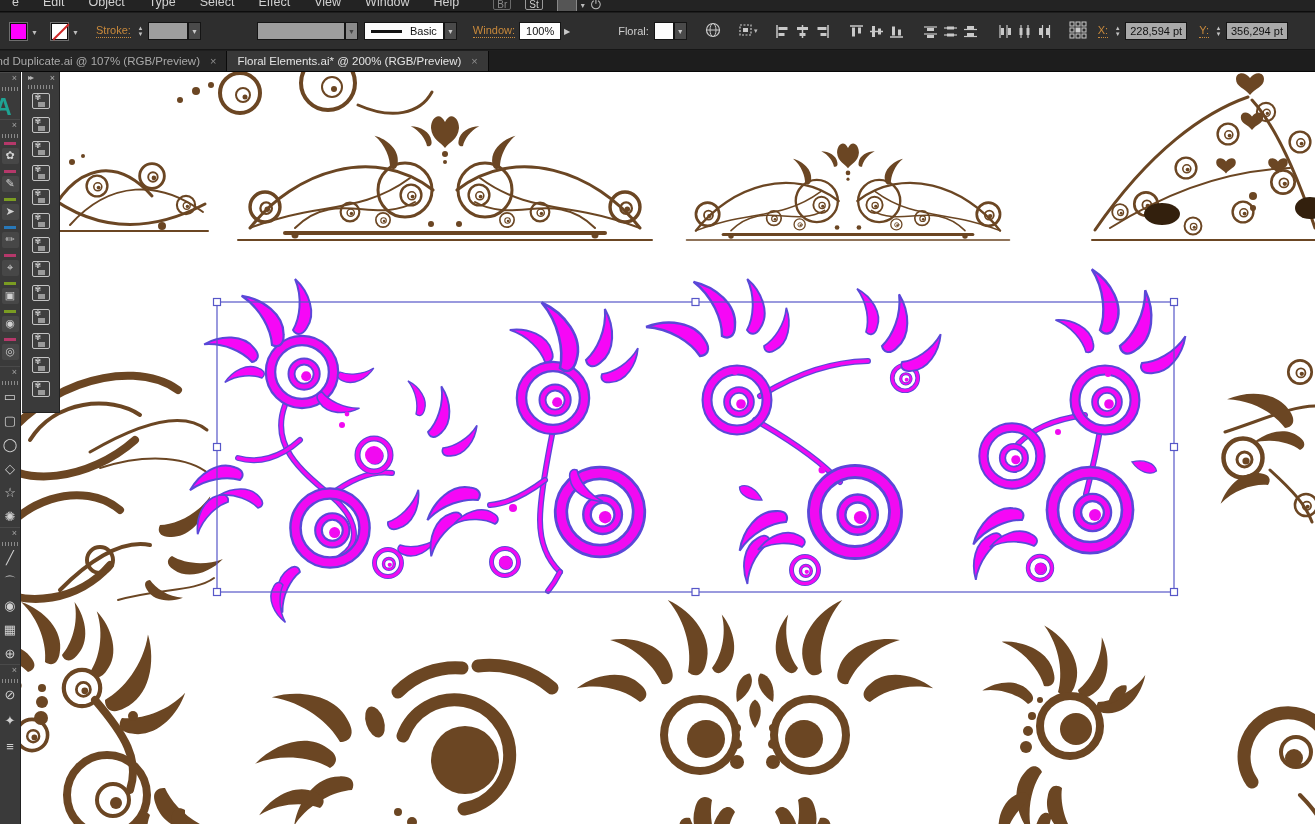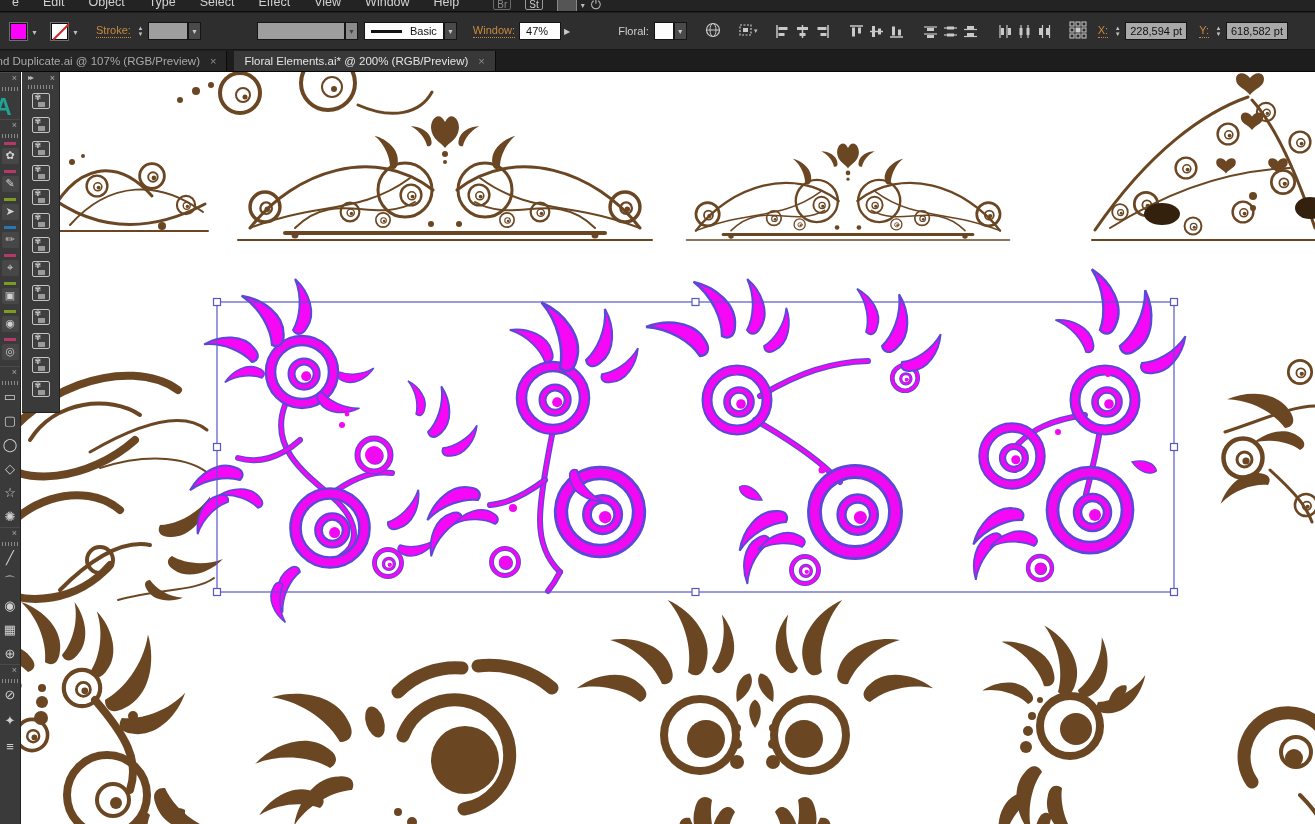--- a/index.html
+++ b/index.html
@@ -29,21 +29,21 @@
   .whitefield{background:#fdfdfd;color:#111;height:18px;display:flex;align-items:center;padding:0 6px;border:1px solid #151515;}
   .brushline{display:inline-block;width:44px;height:3px;background:#111;margin-right:8px;}
   .alignrow{display:flex;align-items:center;gap:5px;margin-left:14px;}
   .alignrow .gap{width:9px;}
   .alignrow svg{display:block;}
   .ctl-ico{color:#c9c9c9;}
   .ptfield{background:#a9a9a9;color:#111;height:18px;width:62px;display:flex;align-items:center;justify-content:center;border:1px solid #151515;font-size:11px;}
   
   .tabbar{position:absolute;left:0;top:51px;width:1315px;height:21px;background:#1d1d1d;border-bottom:1px solid #070707;display:flex;font-size:11.5px;}
   .tab{display:flex;align-items:center;padding:0 10px;gap:10px;border-right:1px solid #0a0a0a;color:#a9a9a9;background:#262626;white-space:nowrap;}
-  .tab.active{background:#383838;color:#e4e4e4;margin-left:7px;}
+  .tab.active{background:#383838;color:#e4e4e4;}
   .tab .x{color:#8f8f8f;font-size:11px;}
   
   .workspace{position:absolute;left:0;top:72px;width:1315px;height:752px;background:#ffffff;}
   .art{position:absolute;left:0;top:0;}
   
   .bst2{fill:none;stroke:#6b4623;stroke-width:2;stroke-linecap:round;}
   .bst3{fill:none;stroke:#6b4623;stroke-width:3;stroke-linecap:round;}
   .bst4{fill:none;stroke:#6b4623;stroke-width:4;stroke-linecap:round;}
   .bst8{fill:none;stroke:#6b4623;stroke-width:8;stroke-linecap:round;}
   .bst12{fill:none;stroke:#6b4623;stroke-width:13;stroke-linecap:round;}
@@ -116,21 +116,21 @@
   <span style="width:56px"></span>
   <span class="grayfield" style="width:88px"></span>
   <span class="ddbtn" style="background:#8b8b8b;color:#444">▼</span>
   <span style="width:6px"></span>
   <span class="whitefield" style="width:80px">
       <span class="brushline"></span>
       <span>Basic</span>
     </span>
   <span class="ddbtn">▼</span>
   <span class="linklabel">Window:</span>
-  <span class="whitefield" style="width:42px">47%</span>
+  <span class="whitefield" style="width:42px">100%</span>
   <span class="ctl-ico" style="font-size:8px;margin-left:3px">▶</span>
   <span style="margin-left:48px">Floral:</span>
   <span class="whitefield" style="width:20px;margin-left:5px"></span>
   <span class="ddbtn">▼</span>
   <span style="margin-left:18px">
     <svg width="16" height="16">
         <circle cx="8" cy="8" r="6.5" fill="none" stroke="#c9c9c9" stroke-width="1.2"></circle>
         <ellipse cx="8" cy="8" rx="3" ry="6.5" fill="none" stroke="#c9c9c9" stroke-width="1"></ellipse>
         <line x1="1.5" y1="8" x2="14.5" y2="8" stroke="#c9c9c9" stroke-width="1"></line>
       </svg>
@@ -232,21 +232,21 @@
   <span class="stepper">
       <span>▲</span>
       <span>▼</span>
     </span>
   <span class="ptfield">228,594 pt</span>
   <span class="linklabel" style="margin-left:12px">Y:</span>
   <span class="stepper">
       <span>▲</span>
       <span>▼</span>
     </span>
-  <span class="ptfield">618,582 pt</span>
+  <span class="ptfield">356,294 pt</span>
 </div>
 
 <div class="tabbar">
   <div class="tab" style="padding-left:0;margin-left:-6px">
     <span>ind Duplicate.ai @ 107% (RGB/Preview)</span>
     <span class="x">×</span>
   </div>
   <div class="tab active">
     <span>Floral Elements.ai* @ 200% (RGB/Preview)</span>
     <span class="x">×</span>

